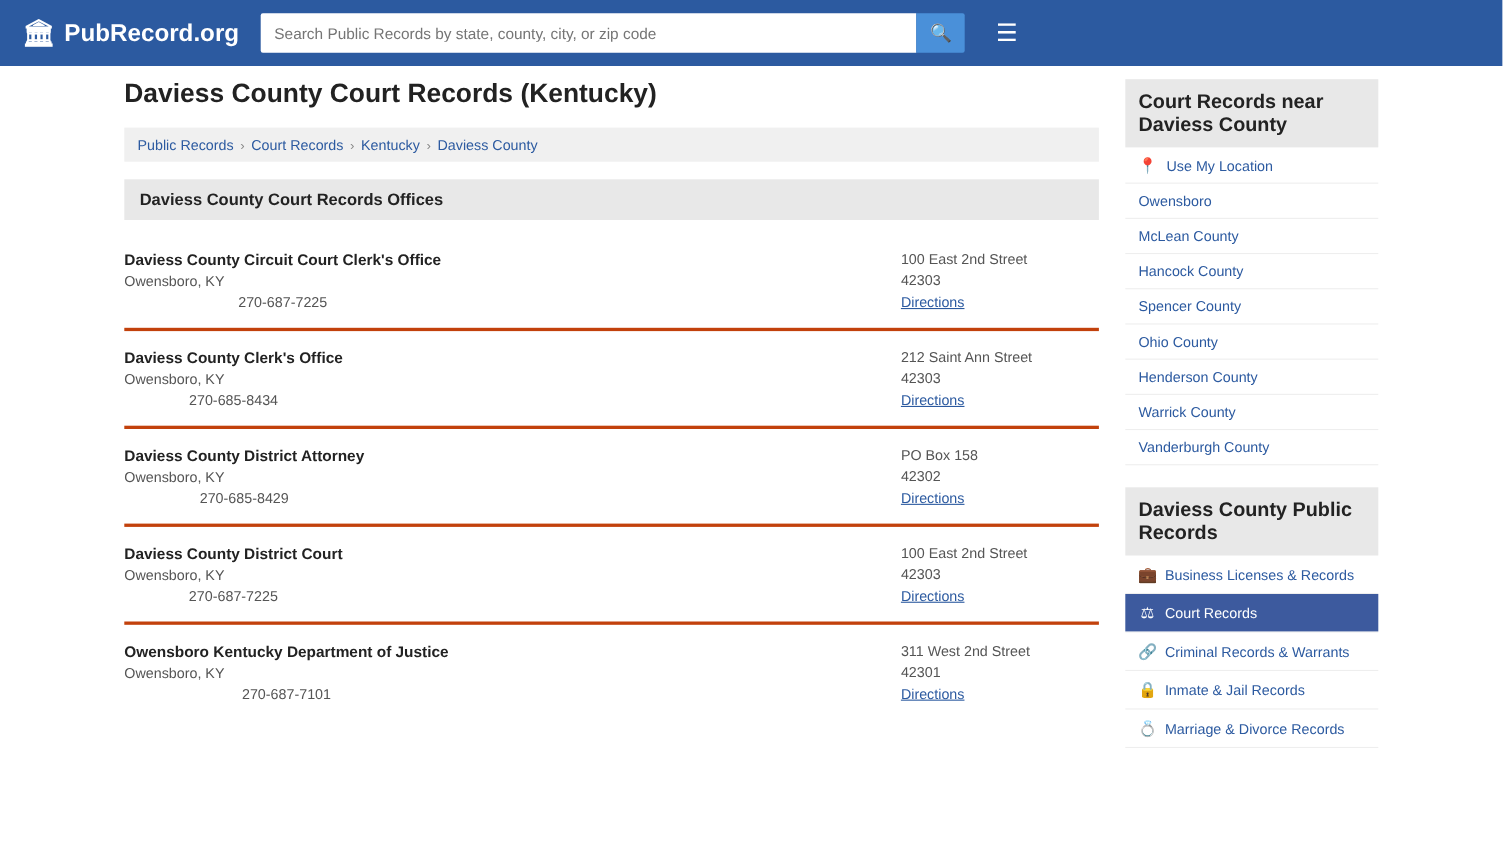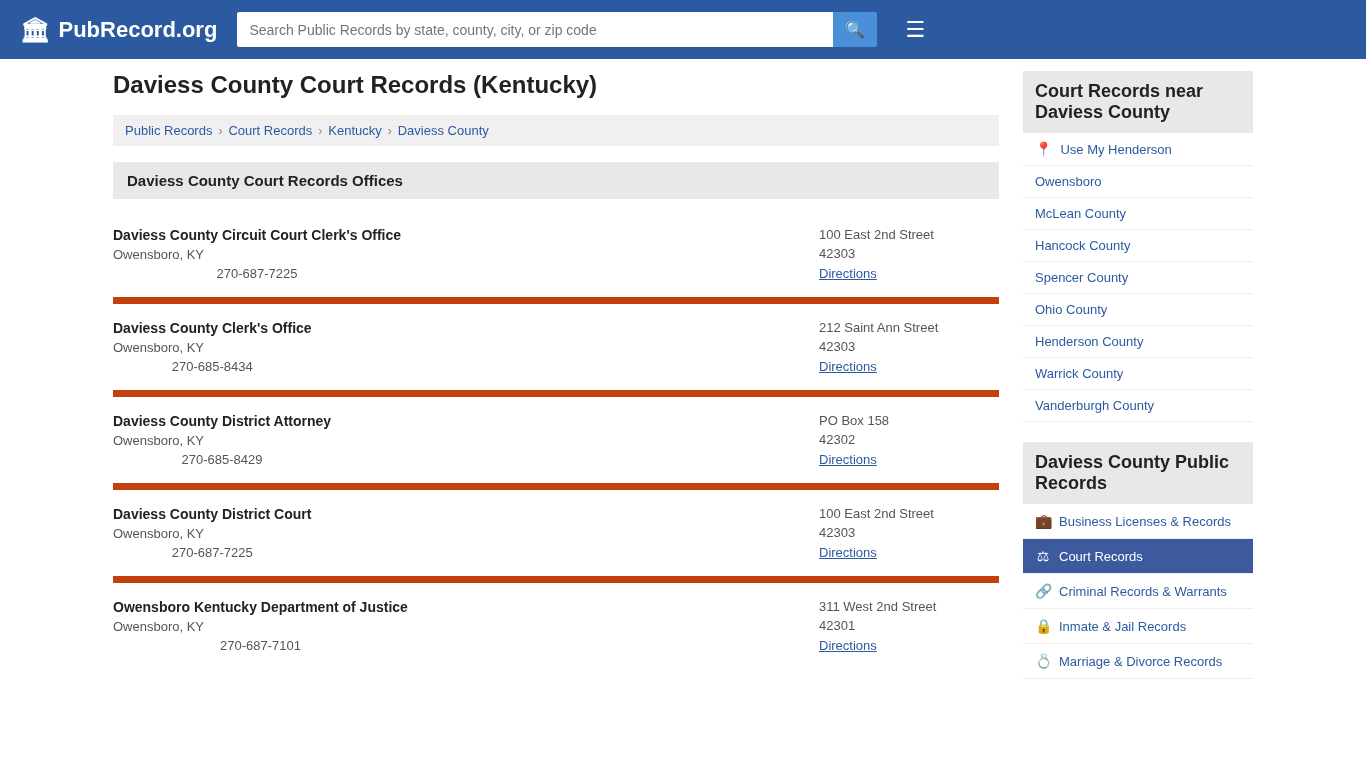--- a/index.html
+++ b/index.html
@@ -113,21 +113,21 @@
 
     .section-count {
       font-size: 13px;
       color: #444;
       margin-bottom: 16px;
     }
 
     
     .office-card {
       padding: 16px 0;
-      border-bottom: 7px solid #c2410c;
+      border-bottom: 3px solid #c2410c;
       display: flex;
       justify-content: space-between;
       align-items: flex-start;
     }
     .office-card:last-child { border-bottom: none; }
 
     .office-left {}
     .office-name {
       font-weight: bold;
       color: #222;
@@ -333,21 +333,21 @@
       </div>
 
   </div>
 
   <aside class="sidebar">
 
     <div class="sidebar-section-title">Court Records near Daviess County</div>
     <ul class="sidebar-list" id="sidebar-nearby-list">
       <li class="use-location">
         <span class="loc-icon">📍</span>
-        <span>Use My Henderson</span>
+        <span>Use My Location</span>
       </li>
     <li>
           <a href="#">Owensboro</a>
         </li>
         <li>
           <a href="#">McLean County</a>
         </li>
         <li>
           <a href="#">Hancock County</a>
         </li>

